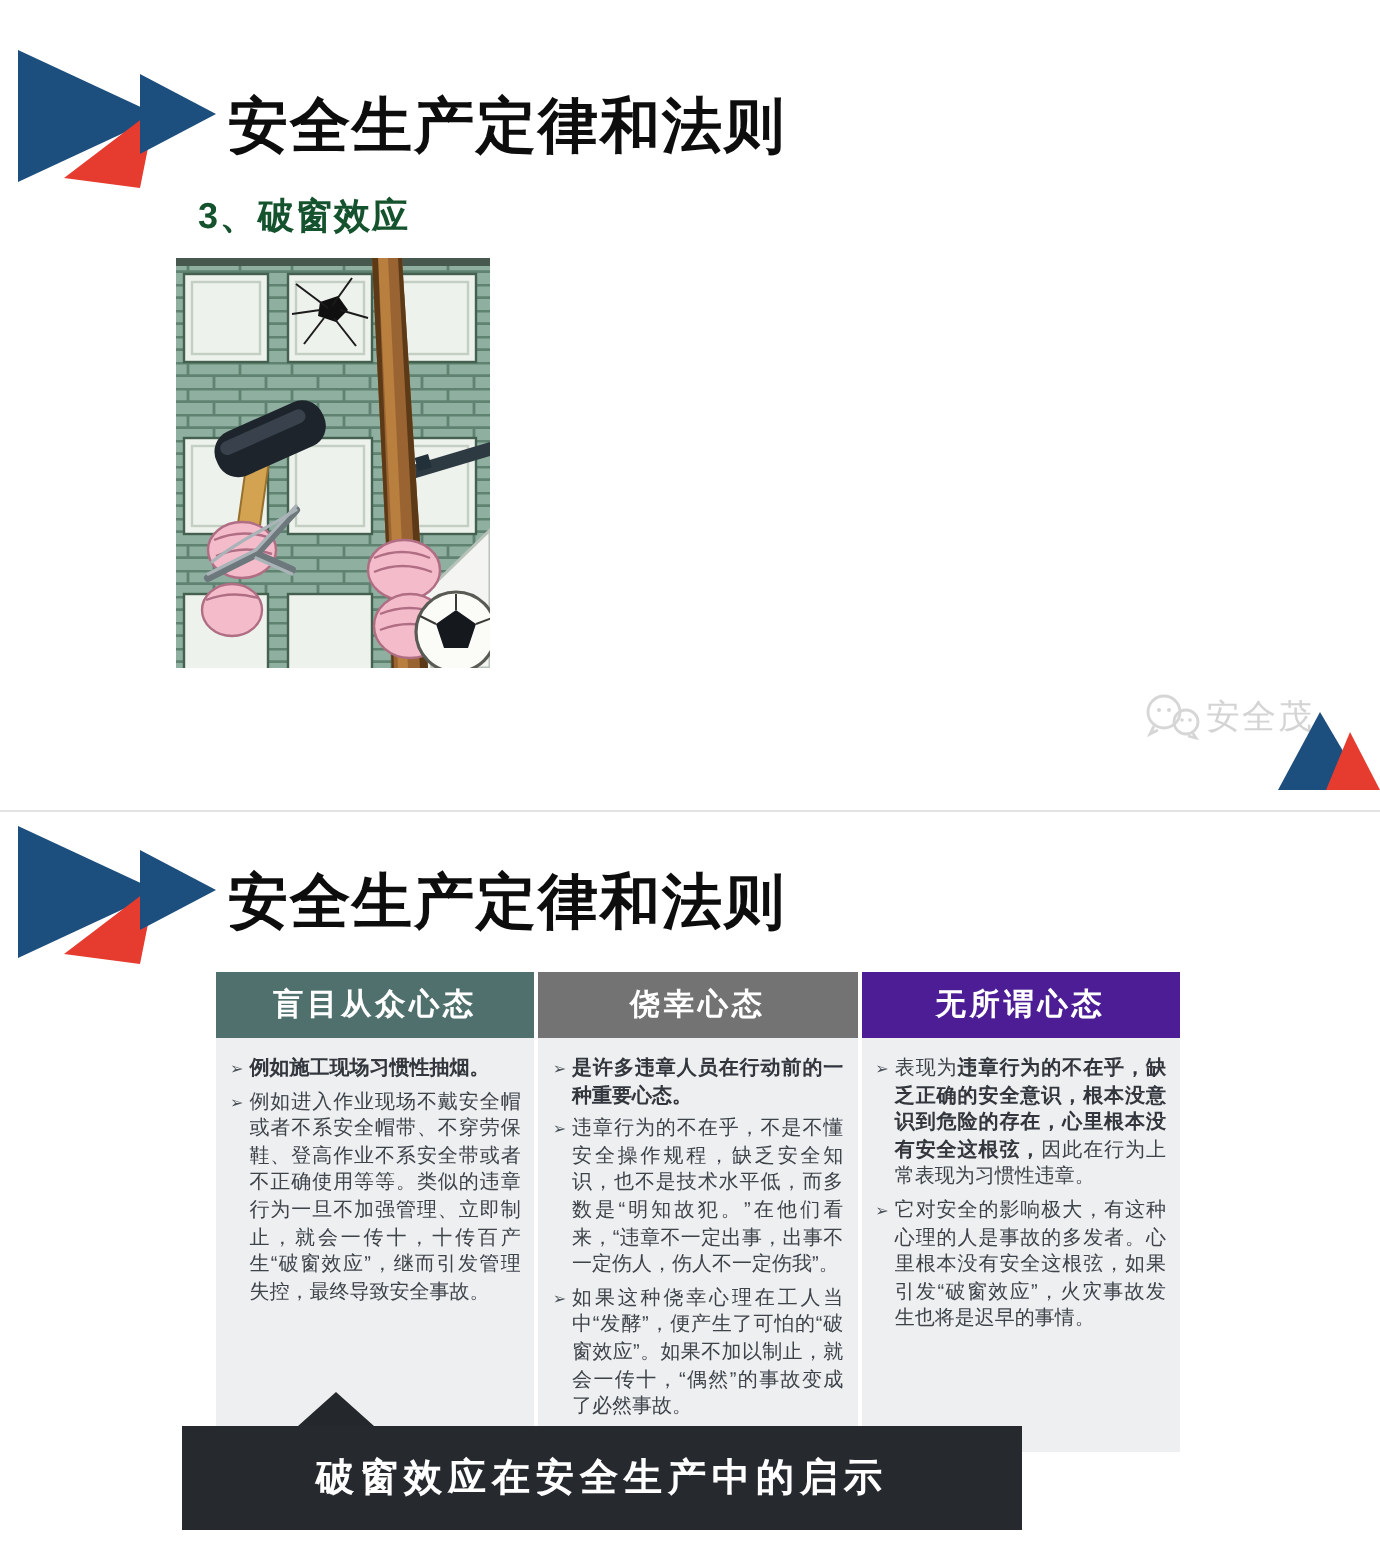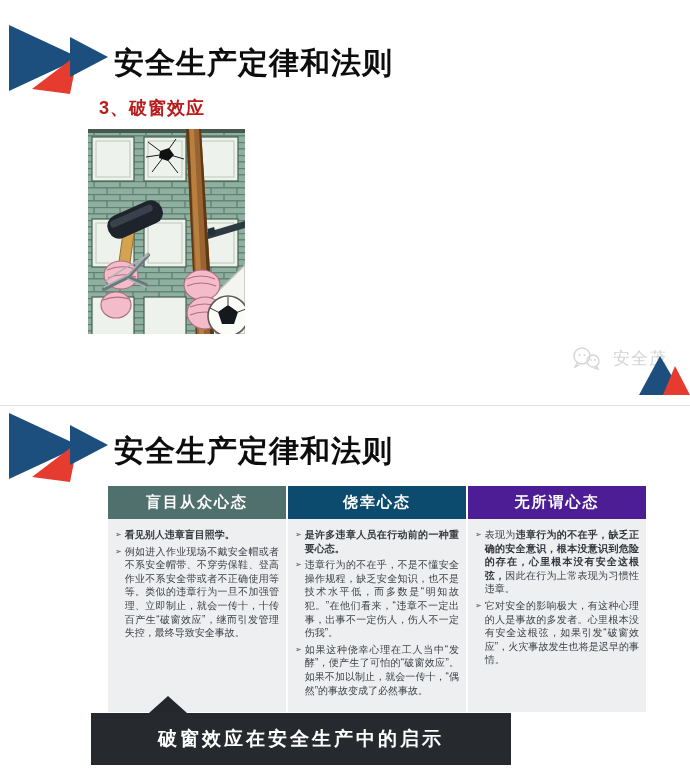--- a/index.html
+++ b/index.html
@@ -10,40 +10,40 @@
   .slide { position:absolute; left:0; width:690px; }
   .slide1 { top:0; height:389px; }
   .slide2 { top:390px; height:381px; }
   .divider { position:absolute; top:389px; left:0; width:690px; height:1px; background:#e3e3e3; }
 
   .logo { position:absolute; left:4px; top:4px; }
   .slide2 .logo { top:2px; }
 
   .title { position:absolute; left:114px; top:27px; font-size:30px; font-weight:bold; color:#0d0d0d; letter-spacing:1px; white-space:nowrap; }
   .slide2 .title { top:25px; }
-  .subtitle { position:absolute; left:99px; top:80px; font-size:18px; font-weight:bold; color:#b91c1c; letter-spacing:1px; }
+  .subtitle { position:absolute; left:99px; top:80px; font-size:18px; font-weight:bold; color:#14532d; letter-spacing:1px; }
 
   .illustration { position:absolute; left:88px; top:113px; width:157px; height:205px; }
 
   .story { position:absolute; left:258px; top:109px; width:431px; font-size:15px; line-height:29.6px; color:#4b5158; text-align:justify; }
 
   
-  .watermark { position:absolute; display:flex; align-items:center; gap:12px; }
+  .watermark { position:absolute; display:flex; align-items:center; gap:2px; }
   .wm1 { left:571px; top:330px; color:#d4d4d4; font-size:17px; }
   .wm-text { letter-spacing:1px; white-space:nowrap; }
 
   .corner { position:absolute; }
   .corner1 { left:636px; top:337px; }
 
   
-  .mind-table { position:absolute; left:108px; top:80px; width:538px; display:flex; gap:2px; align-items:stretch; }
+  .mind-table { position:absolute; left:108px; top:80px; width:482px; display:flex; gap:2px; align-items:stretch; }
   .mind-col { flex:1 1 0; display:flex; flex-direction:column; }
   .col-header { height:33px; display:flex; align-items:center; justify-content:center; color:#fff; font-size:15px; font-weight:bold; letter-spacing:2px; }
   .hdr-teal { background:#50706d; }
-  .hdr-blue { background:#0c4a6e; }
+  .hdr-blue { background:#737373; }
   .hdr-dark { background:#4c1d95; }
   .col-body { flex:1; background:#edeff0; padding:9px 7px 12px 7px; list-style:none; min-height:173px; }
   .col-body li { display:flex; gap:3px; font-size:10px; line-height:13.6px; color:#3e434a; margin-bottom:3px; text-align:justify; }
   .col-body li.bold, .col-body .b { font-weight:bold; color:#33373d; }
   .blt { flex:0 0 auto; font-size:8px; line-height:13.6px; color:#4a5057; }
 
   
   .banner { position:absolute; left:91px; top:307px; width:420px; height:52px; background:#26292e; display:flex; align-items:center; justify-content:center; }
   .banner-text { color:#ffffff; font-size:19px; font-weight:bold; letter-spacing:3px; white-space:nowrap; }
   .notch { position:absolute; top:-17px; left:58px; width:0; height:0; border-left:19px solid transparent; border-right:19px solid transparent; border-bottom:17px solid #24272c; }
@@ -208,21 +208,21 @@
 
     <h1 class="title">安全生产定律和法则</h1>
 
     <div class="mind-table">
 
       <div class="mind-col">
         <div class="col-header hdr-teal">盲目从众心态</div>
         <ul class="col-body">
           <li class="bold">
             <span class="blt">➢</span>
-            <span>看见别人违章盲目照学。</span>
+            <span>例如施工现场习惯性抽烟。</span>
           </li>
           <li>
             <span class="blt">➢</span>
             <span>例如进入作业现场不戴安全帽或者不系安全帽带、不穿劳保鞋、登高作业不系安全带或者不正确使用等等。类似的违章行为一旦不加强管理、立即制止，就会一传十，十传百产生“破窗效应”，继而引发管理失控，最终导致安全事故。</span>
           </li>
         </ul>
       </div>
 
       <div class="mind-col">
         <div class="col-header hdr-blue">侥幸心态</div>

